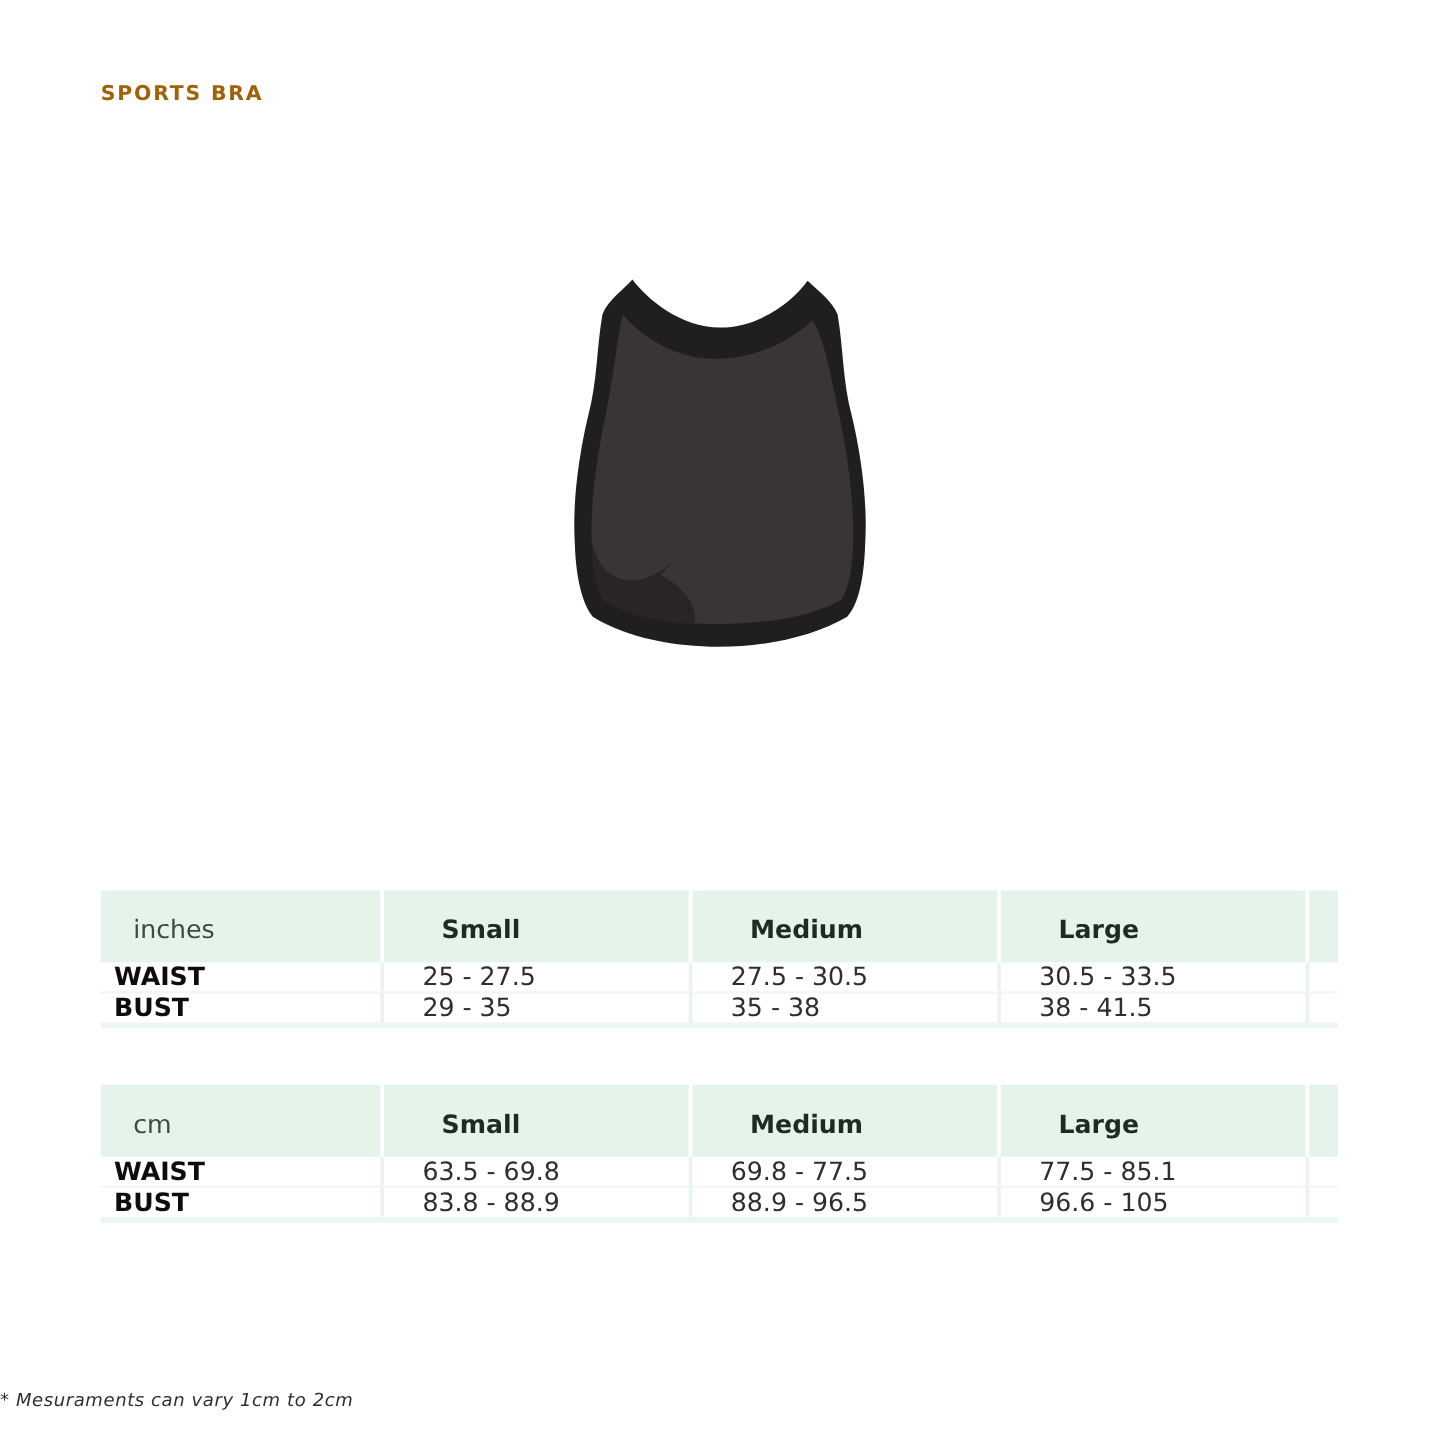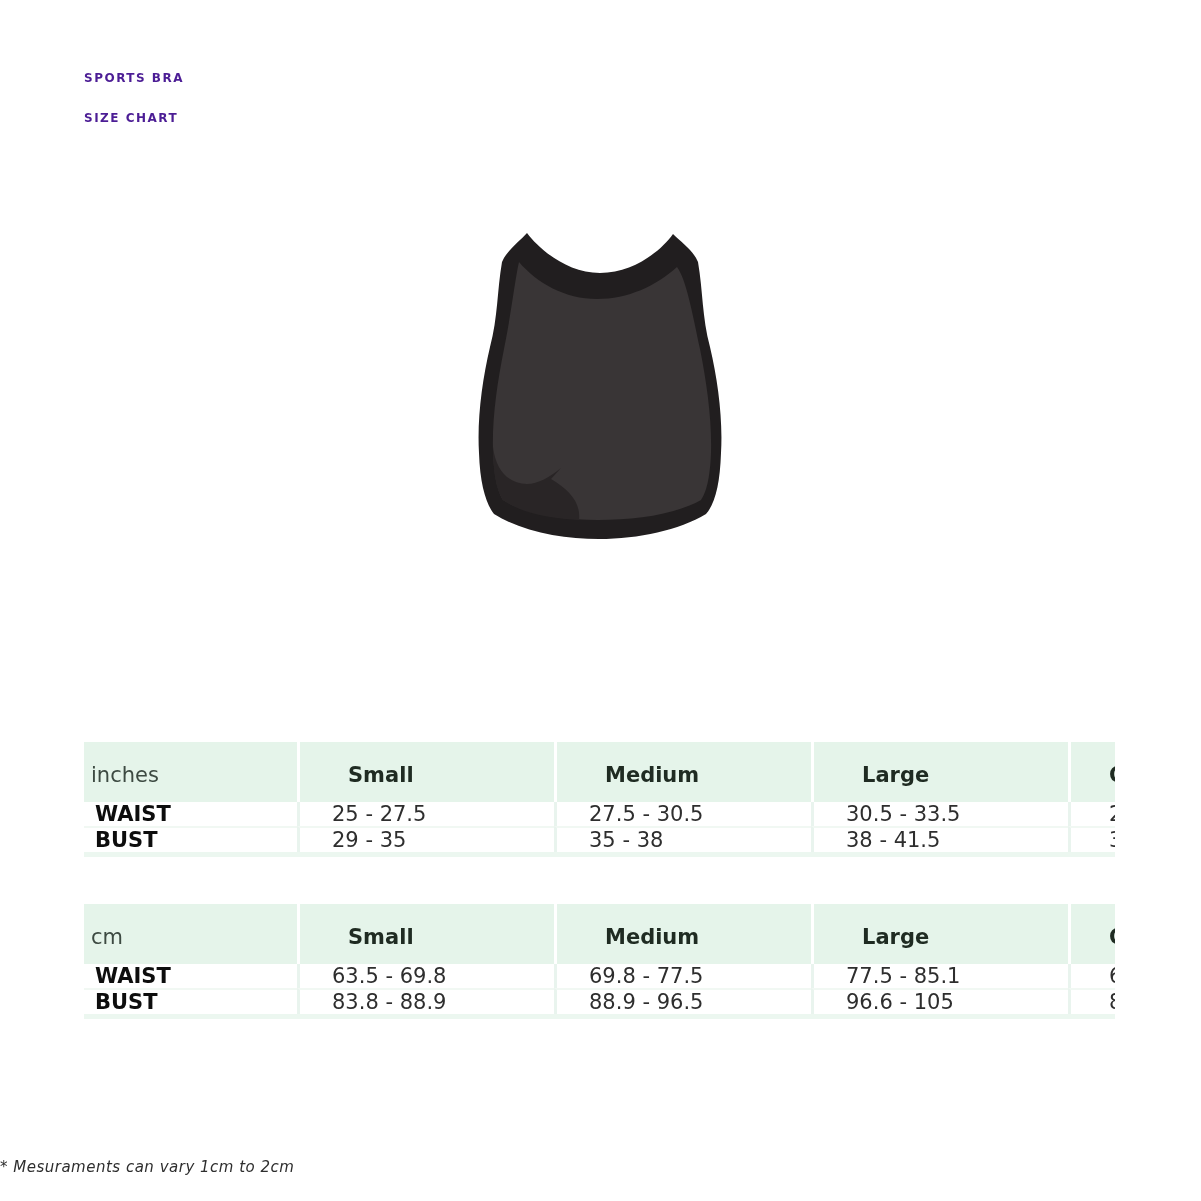--- a/index.html
+++ b/index.html
@@ -12,42 +12,42 @@
     --txt-label:#0d0d0d;
     --txt-value:#2e2e2e;
   }
   html,body{margin:0;padding:0;background:#ffffff;}
   .canvas{
     position:relative;width:1201px;height:1201px;background:#ffffff;
     font-family:"DejaVu Sans","Liberation Sans",sans-serif;overflow:hidden;
   }
   .title-block{position:absolute;left:84px;top:58px;}
   .title-line{
-    font-size:12px;font-weight:bold;color:#4c1d95;letter-spacing:1.5px;
+    font-size:17px;font-weight:bold;color:#a16207;letter-spacing:1.5px;
     line-height:40px;white-space:nowrap;
   }
   .bra-wrap{position:absolute;left:475px;top:229px;width:250px;height:312px;}
   .bra-wrap svg{display:block;width:100%;height:100%;}
 
   .size-table{
     position:absolute;left:84px;width:1031px;
     border-collapse:separate;border-spacing:0;table-layout:fixed;
     font-size:21px;color:var(--txt-value);
     border-bottom:5px solid var(--strip);
   }
   .size-table.inches{top:742px;}
   .size-table.cm{top:904px;}
   .size-table th,.size-table td{
     text-align:left;font-weight:normal;overflow:hidden;white-space:nowrap;
     padding:0 0 0 32px;vertical-align:middle;
   }
   .size-table th{
     background:var(--header-bg);height:54px;padding-top:6px;
   }
-  .size-table th.unit{color:var(--txt-unit);padding-left:7px;}
+  .size-table th.unit{color:var(--txt-unit);padding-left:27px;}
   .size-table th.size{color:var(--txt-size);font-weight:bold;}
   .size-table td{height:24px;}
   .size-table td.rowlabel{
     color:var(--txt-label);font-weight:bold;padding-left:11px;
   }
   .size-table th:not(:first-child){border-left:3px solid #ffffff;padding-left:48px;}
   .size-table td:not(:first-child){border-left:3px solid var(--sep-body);margin-left:36px;}
   .size-table tr.r2 td{border-top:2px solid var(--sep-row);}
   .size-table th.last,.size-table td.lastcol{padding-left:38px;}
 
@@ -56,21 +56,20 @@
     font-size:15px;font-style:italic;color:#2e2e2e;letter-spacing:0.5px;
   }
 </style>
 </head>
 <body>
 
 <div class="canvas">
 
   <div class="title-block">
     <div class="title-line">SPORTS BRA</div>
-    <div class="title-line">SIZE CHART</div>
   </div>
 
   <div class="bra-wrap">
     <svg viewBox="0 0 250 312" xmlns="http://www.w3.org/2000/svg">
       <path fill="#211e1f" d="M52,4 C64,20 92,44 125,44 C158,44 186,22 198,5
            C206,13 218,21 223,33 C228,62 227,88 235,118
            C243,152 248,190 246,224 C245,255 240,275 231,285
            C204,301 164,310 124,310 C88,310 48,303 19,285
            C11,275 5,255 4,224 C2,190 7,152 15,118
            C23,88 22,62 27,33 C32,21 44,13 52,4 Z"></path>

